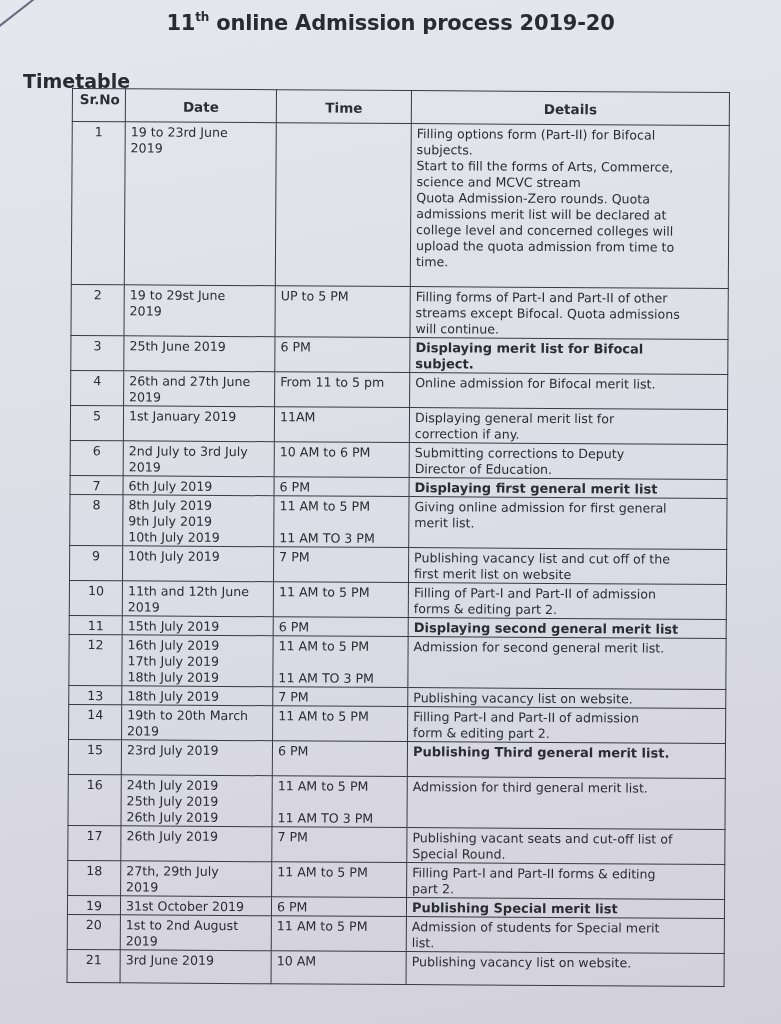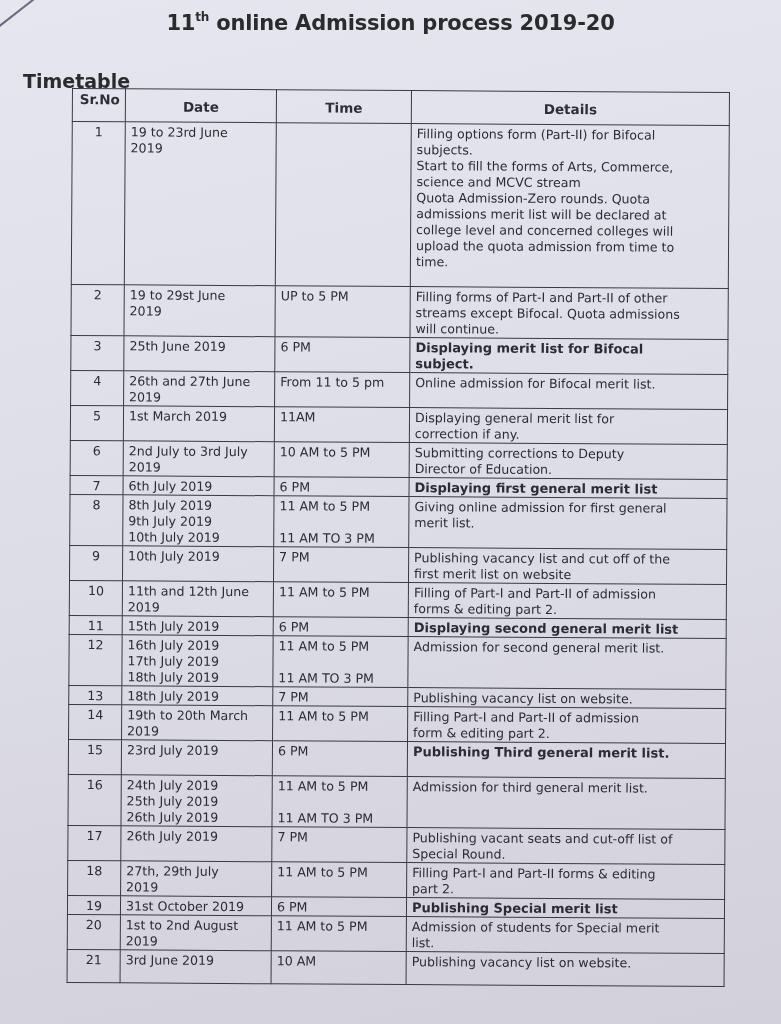--- a/index.html
+++ b/index.html
@@ -120,38 +120,38 @@
         <td class="time">
           <span class="line">From 11 to 5 pm</span>
         </td>
         <td class="details">
           <span class="line">Online admission for Bifocal merit list.</span>
         </td>
       </tr>
       <tr class="row5">
         <td class="sr"><span>5</span></td>
         <td class="date">
-          <span class="line">1st March 2019</span>
+          <span class="line">1st January 2019</span>
         </td>
         <td class="time">
           <span class="line">11AM</span>
         </td>
         <td class="details">
           <span class="line">Displaying general merit list for</span>
           <span class="line">correction if any.</span>
         </td>
       </tr>
       <tr class="row6">
         <td class="sr"><span>6</span></td>
         <td class="date">
           <span class="line">2nd July to 3rd July</span>
           <span class="line">2019</span>
         </td>
         <td class="time">
-          <span class="line">10 AM to 5 PM</span>
+          <span class="line">10 AM to 6 PM</span>
         </td>
         <td class="details">
           <span class="line">Submitting corrections to Deputy</span>
           <span class="line">Director of Education.</span>
         </td>
       </tr>
       <tr class="row7">
         <td class="sr"><span>7</span></td>
         <td class="date">
           <span class="line">6th July 2019</span>

